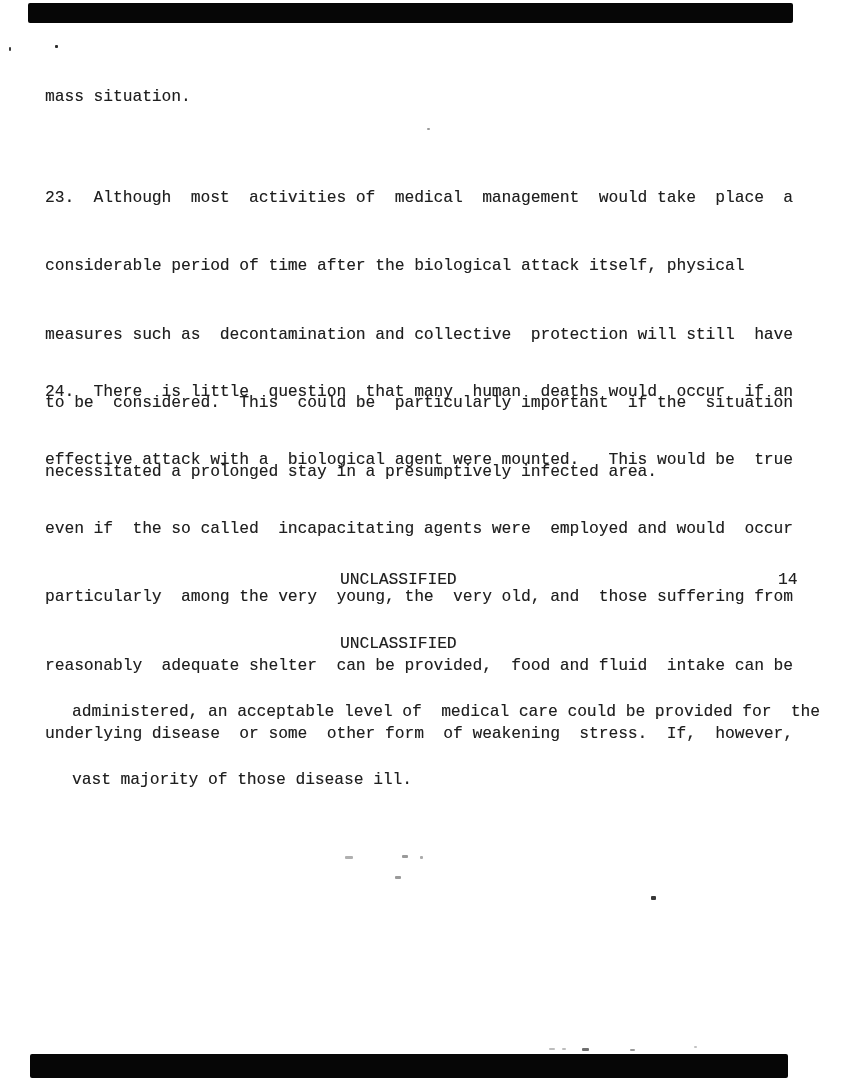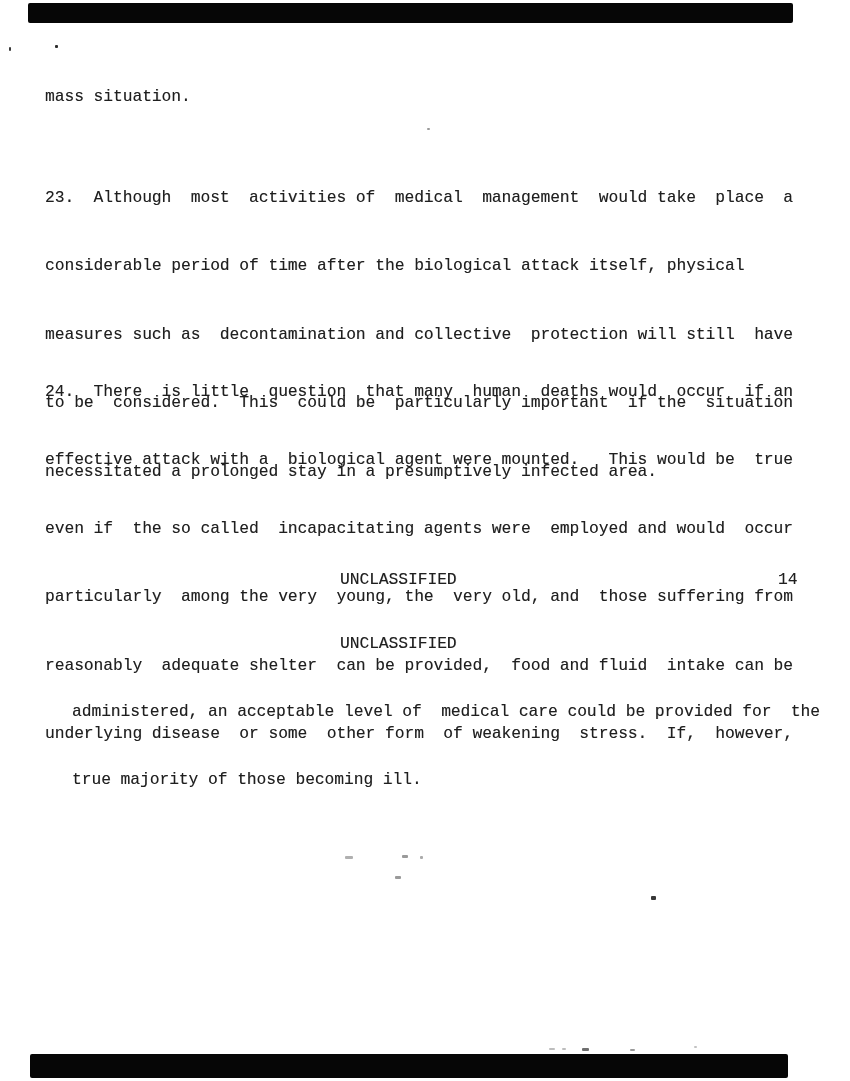--- a/index.html
+++ b/index.html
@@ -81,16 +81,16 @@
     <div class="tline">underlying disease  or some  other form  of weakening  stress.  If,  however,</div>
   </div>
 
   <div class="tw single" style="left:340px; top:564px;">UNCLASSIFIED</div>
   <div class="tw single" style="left:778px; top:564px;text-align:center;">14</div>
 
   <div class="tw single" style="left:340px; top:628px;">UNCLASSIFIED</div>
 
   <div class="tw para" style="left:45px; top:660px;margin-left:27px;">
     <div class="tline">administered, an acceptable level of  medical care could be provided for  the</div>
-    <div class="tline">true majority of those becoming ill.</div>
+    <div class="tline">vast majority of those disease ill.</div>
   </div>
 
 </div>
 
 </body></html>

